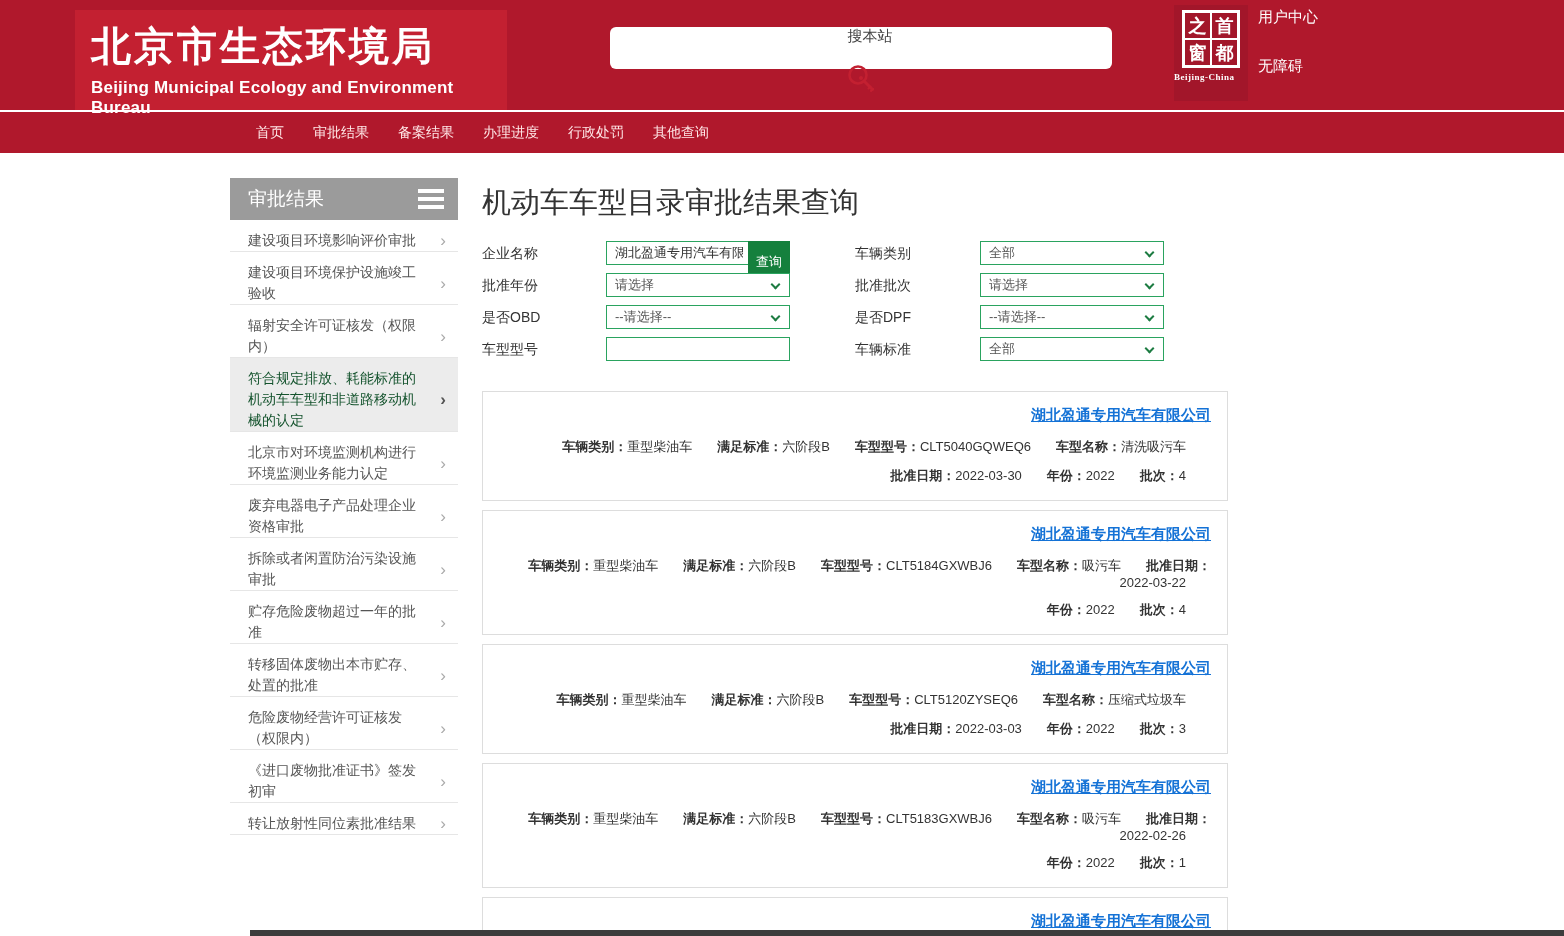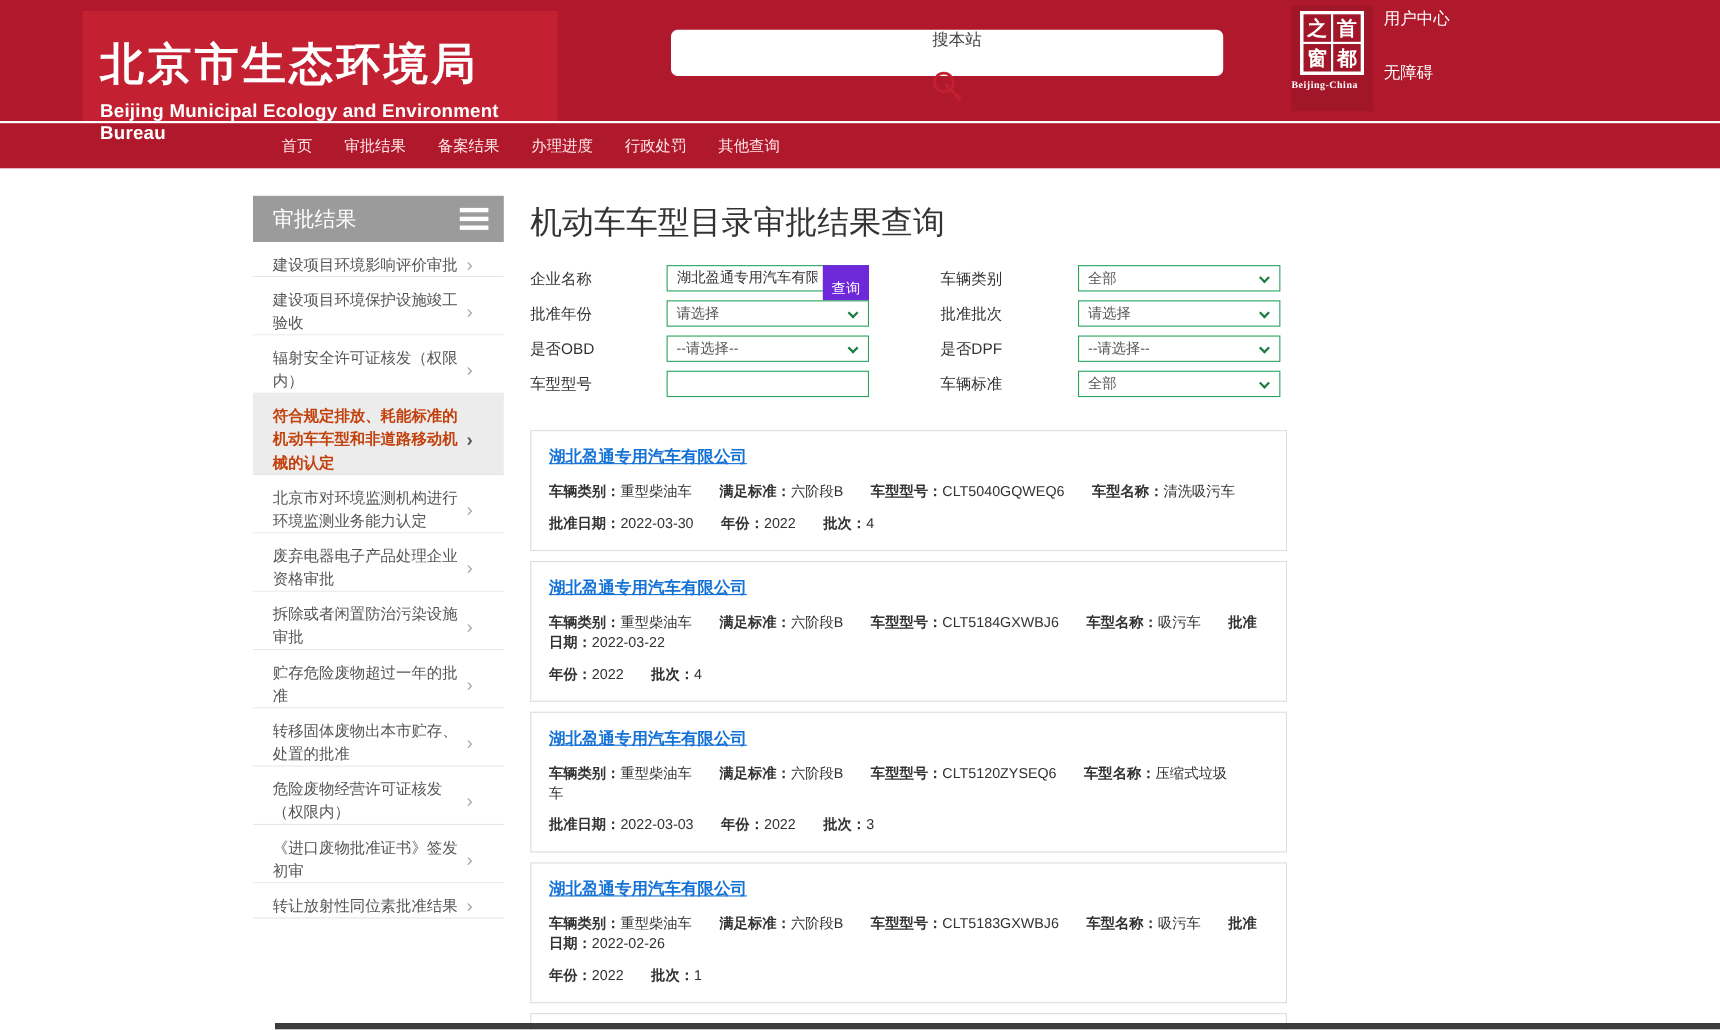--- a/index.html
+++ b/index.html
@@ -1,21 +1,21 @@
 <!DOCTYPE html>
 <html><head>
 <meta charset="utf-8">
 <style>
   * { margin:0; padding:0; box-sizing:border-box; }
   html,body { background:#fff; }
   body { font-family:"Liberation Sans","DejaVu Sans",sans-serif; width:1564px; height:936px; position:relative; overflow:hidden; }
 
   
   .header { height:110px; background:#b0182c; position:relative; }
-  .banner { position:absolute; left:75px; top:10px; width:432px; height:100px; background:#c32031; padding:25px 0 0 16px; }
+  .banner { position:absolute; left:75px; top:10px; width:432px; height:100px; background:#c32031; padding:12px 0 0 16px; }
   .site-title { color:#fff; font-size:40px; font-weight:bold; letter-spacing:3px; line-height:48px; }
   .site-subtitle { color:#fff; font-size:17px; font-weight:600; margin-top:8px; letter-spacing:0.2px; }
 
   .search-box { position:absolute; left:610px; top:27px; width:502px; height:42px; background:#fff; border-radius:6px; display:flex; align-items:center;flex-direction:column; }
   .search-label { margin-left:18px; font-size:15px; color:#444; }
   .search-divider { width:1px; height:22px; background:#c9c9c9; margin-left:16px; }
   .search-input { flex:1; height:36px; border:none; outline:none; font-size:15px; padding:0 8px; background:transparent; }
   .search-btn { width:46px; height:42px; background:none; border:none; cursor:pointer; display:flex; align-items:center; justify-content:center; }
 
   .capital-logo { position:absolute; left:1174px; top:5px; width:74px; height:96px; background:#a2162a; cursor:pointer; }
@@ -33,41 +33,41 @@
   .nav-item { color:#ffe7e7; font-size:14px; text-decoration:none; cursor:pointer; }
 
   
   .content { display:flex; margin-top:25px; padding-left:230px; align-items:flex-start; }
 
   
   .sidebar { width:228px; flex:none; }
   .side-header { background:#9b9b9b; color:#fff; height:42px; display:flex; align-items:center; justify-content:space-between; padding:0 14px 0 18px; font-size:19px; }
   .burger { width:26px; cursor:pointer; }
   .burger i { display:block; height:4px; background:#fff; margin:4px 0; }
-  .side-item { display:flex; justify-content:flex-start; align-items:center; padding:10px 12px 0 18px; border-bottom:1px solid #e6e6e6; cursor:pointer; background:#fff; }
+  .side-item { display:flex; justify-content:space-between; align-items:center; padding:10px 12px 0 18px; border-bottom:1px solid #e6e6e6; cursor:pointer; background:#fff; }
   .s-label { width:176px; font-size:14px; color:#555; line-height:21px; }
   .s-chev { color:#aaa; font-size:17px; line-height:1; }
   .side-item.active { background:#ececec; }
-  .side-item.active .s-label { color:#c2410c;font-weight:bold; }
+  .side-item.active .s-label { color:#14532d; }
   .side-item.active .s-chev { color:#555; font-weight:bold; }
 
   
   .main { margin-left:22px; width:748px; padding-top:5px; }
   .main-title { font-size:29px; color:#333; font-weight:400; margin:0 0 18px 2px; }
 
   .query-form { display:grid; grid-template-columns:124px 249px 125px 184px; row-gap:8px; font-size:14px; color:#333; margin-left:2px; margin-bottom:30px; }
   .f-label { line-height:24px; }
   .ctrl { position:relative; width:184px; height:24px; border:1px solid #2aa35f; background:#fff; display:flex; align-items:center; font-size:13px; color:#555; padding-left:8px; cursor:pointer; }
   .ctrl input { border:none; outline:none; width:100%; height:100%; font-size:13px; color:#333; background:transparent; }
   .company-wrap input { padding-right:46px; }
-  .query-btn { position:absolute; right:-1px; top:-1px; height:42px; width:42px; background:#6d28d9; color:#fff; border:none; font-size:13px; cursor:pointer; }
+  .query-btn { position:absolute; right:-1px; top:-1px; height:42px; width:42px; background:#15803d; color:#fff; border:none; font-size:13px; cursor:pointer; }
   .chev-down { position:absolute; right:10px; top:7px; width:7px; height:7px; border-right:2px solid #1d7c42; border-bottom:2px solid #1d7c42; transform:rotate(45deg); }
 
   
-  .card { width:688px; border:1px solid #ddd; padding:14px 16px 4px; margin-bottom:9px; margin-left:2px; }
+  .card { width:746px; border:1px solid #ddd; padding:14px 16px 4px; margin-bottom:9px; margin-left:2px;text-align:right; }
   .card-link { display:inline-block; color:#1472d6; font-size:15px; font-weight:bold; text-decoration:underline; margin-bottom:13px; cursor:pointer; }
   .card-line { font-size:13px; color:#333; margin-bottom:11px; }
   .fld { margin-right:25px; }
   .fld b { font-weight:bold; }
 
   
   .footer-bar { position:absolute; left:250px; right:0; bottom:0; height:6px; background:#3c3c3c; }
 </style>
 </head>
 <body>

